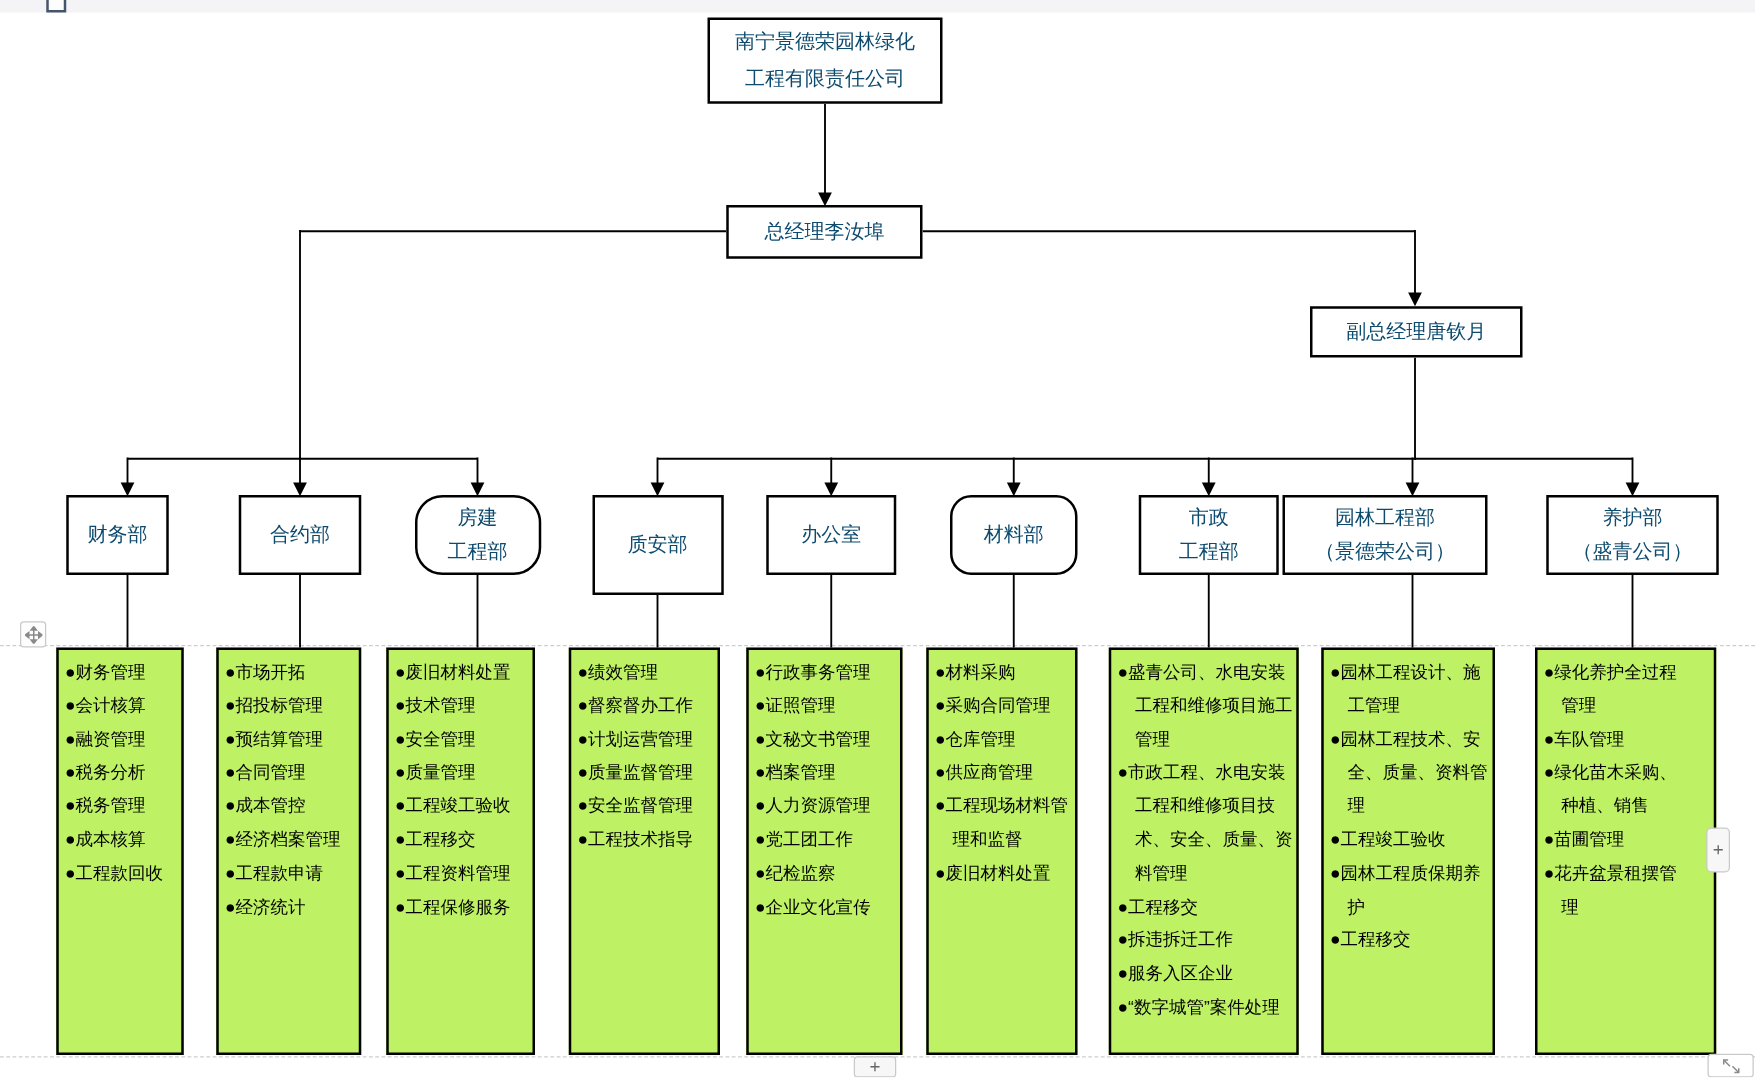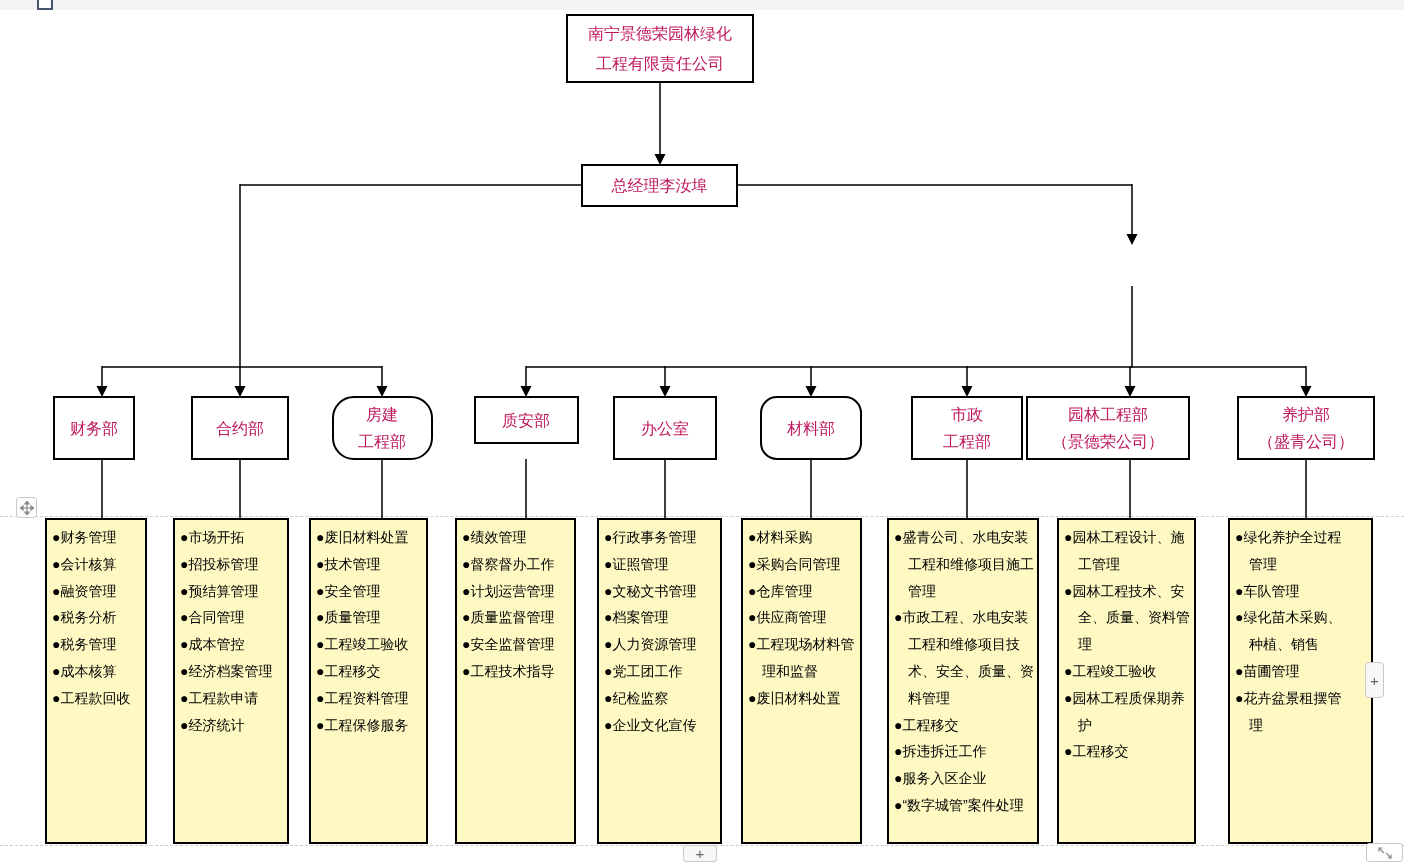--- a/index.html
+++ b/index.html
@@ -8,25 +8,25 @@
   #canvas { position:relative; width:1404px; height:862px; background:#fff; overflow:hidden; }
 
   .topstrip { position:absolute; top:0; left:0; width:1404px; height:10px; background:#f4f4f6; z-index:0; }
   .anchor { position:absolute; top:-4px; left:37px; width:16px; height:14px; border:2px solid #44546a; background:#fdfdfd; z-index:1; }
   .dash { position:absolute; left:0; width:1404px; height:0; border-top:1px dashed #cdcdcd; z-index:0; }
 
   svg.connectors { position:absolute; top:0; left:0; z-index:1; pointer-events:none; }
 
   .shape { position:absolute; background:#fff; border:2px solid #000; z-index:2;
            display:flex; flex-direction:column; align-items:center; justify-content:center;
-           text-align:center; color:#be185d; font-size:16px; }
+           text-align:center; color:#0c4a6e; font-size:16px; }
   .title16 div { line-height:30px; }
   .dept div { line-height:27px; }
 
-  .listbox { position:absolute; background:#fef9c3; border:2px solid #000; z-index:2;
+  .listbox { position:absolute; background:#bef264; border:2px solid #000; z-index:2;
              padding:4px 2px 0 5px; overflow:hidden; }
   .duty { font-size:14px; line-height:26.8px; padding-left:14px; text-indent:-14px; color:#000; }
 
   .uibtn { position:absolute; background:#f7f7f7; border:1px solid #c9c9c9; border-radius:3px;
            z-index:3; display:flex; align-items:center; justify-content:center; color:#666;
            font-size:15px; line-height:1; }
 </style>
 </head>
 <body>
 
@@ -80,20 +80,23 @@
 
   <div class="shape title16" style="left:566px;top:14px;width:188px;height:69px">
     <div>南宁景德荣园林绿化</div>
     <div>工程有限责任公司</div>
   </div>
 
   <div class="shape title16" style="left:581px;top:164px;width:157px;height:43px">
     <div>总经理李汝埠</div>
   </div>
 
+  <div class="shape title16" style="left:1048px;top:245px;width:170px;height:41px">
+    <div>副总经理唐钦月</div>
+  </div>
 
   <div id="departments">
       <div class="shape dept" style="left: 53px; top: 396px; width: 82px; height: 64px;">
         <div>财务部</div>
       </div>
       <div class="listbox" style="left: 45px; top: 518px; width: 102px; height: 326px;">
         <div class="duty">●财务管理</div>
         <div class="duty">●会计核算</div>
         <div class="duty">●融资管理</div>
         <div class="duty">●税务分析</div>
@@ -121,21 +124,21 @@
       <div class="listbox" style="left: 309px; top: 518px; width: 119px; height: 326px;">
         <div class="duty">●废旧材料处置</div>
         <div class="duty">●技术管理</div>
         <div class="duty">●安全管理</div>
         <div class="duty">●质量管理</div>
         <div class="duty">●工程竣工验收</div>
         <div class="duty">●工程移交</div>
         <div class="duty">●工程资料管理</div>
         <div class="duty">●工程保修服务</div>
       </div>
-      <div class="shape dept" style="left: 473.5px; top: 396px; width: 105px; height: 48px;">
+      <div class="shape dept" style="left: 473.5px; top: 396px; width: 105px; height: 80px;">
         <div>质安部</div>
       </div>
       <div class="listbox" style="left: 455px; top: 518px; width: 121px; height: 326px;">
         <div class="duty">●绩效管理</div>
         <div class="duty">●督察督办工作</div>
         <div class="duty">●计划运营管理</div>
         <div class="duty">●质量监督管理</div>
         <div class="duty">●安全监督管理</div>
         <div class="duty">●工程技术指导</div>
       </div>

